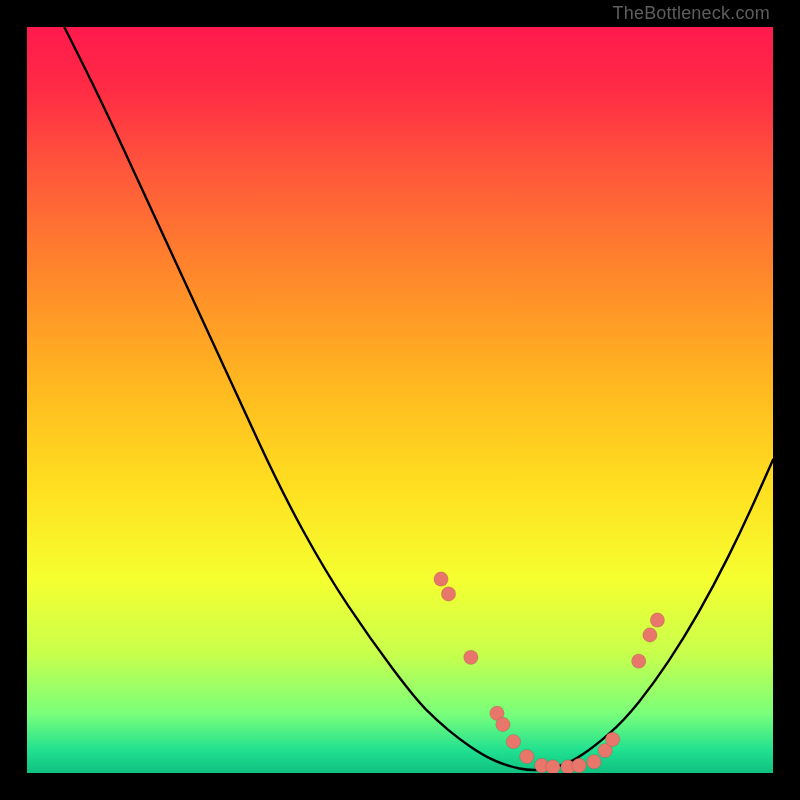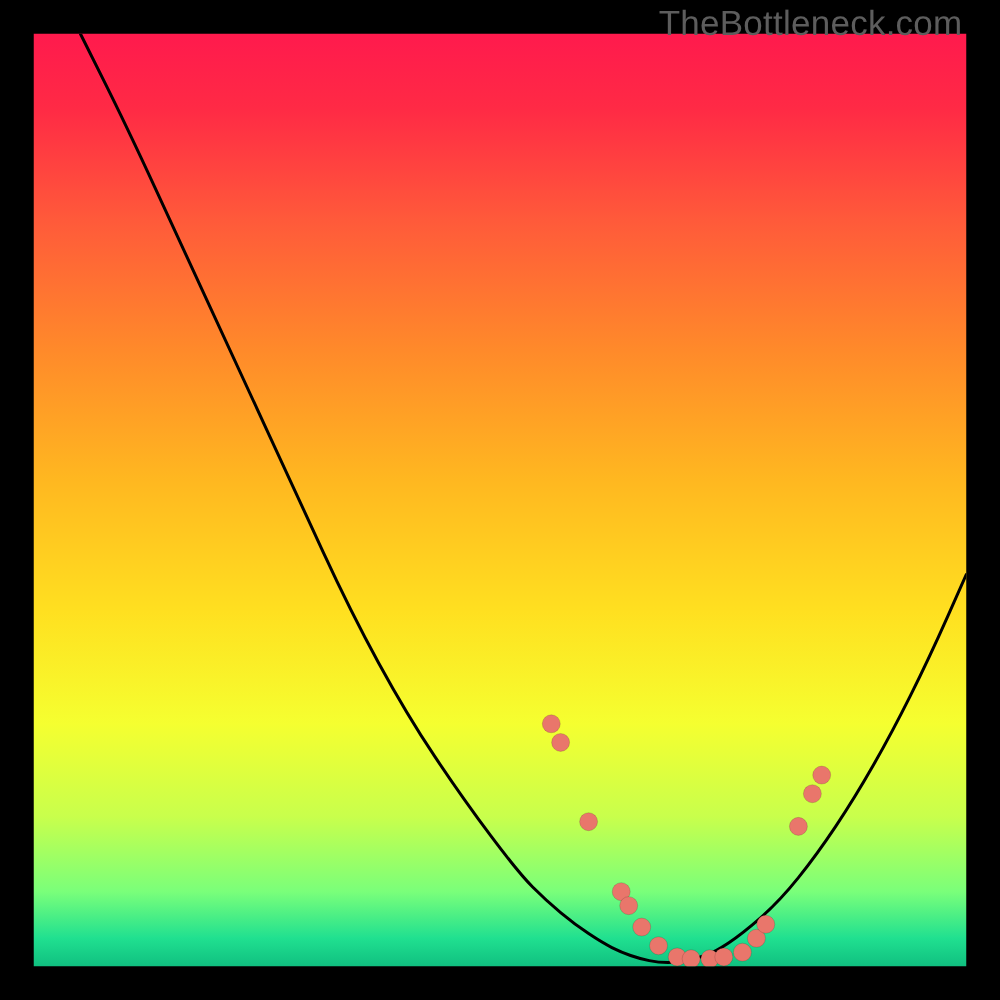--- a/index.html
+++ b/index.html
@@ -36,21 +36,21 @@
       #c8ff4c 84%,
       #7aff7a 92%,
       #20e090 97%,
       #10c080 100%);
   }
   .watermark {
     position: absolute;
     top: 3px;
     right: 30px;
     color: #5d5d5d;
-    font-size: 28px;
+    font-size: 18px;
     font-weight: 500;
     letter-spacing: 0.2px;
     z-index: 5;
   }
   svg.plot {
     position: absolute;
     left: 0;
     top: 0;
     width: 746px;
     height: 746px;

